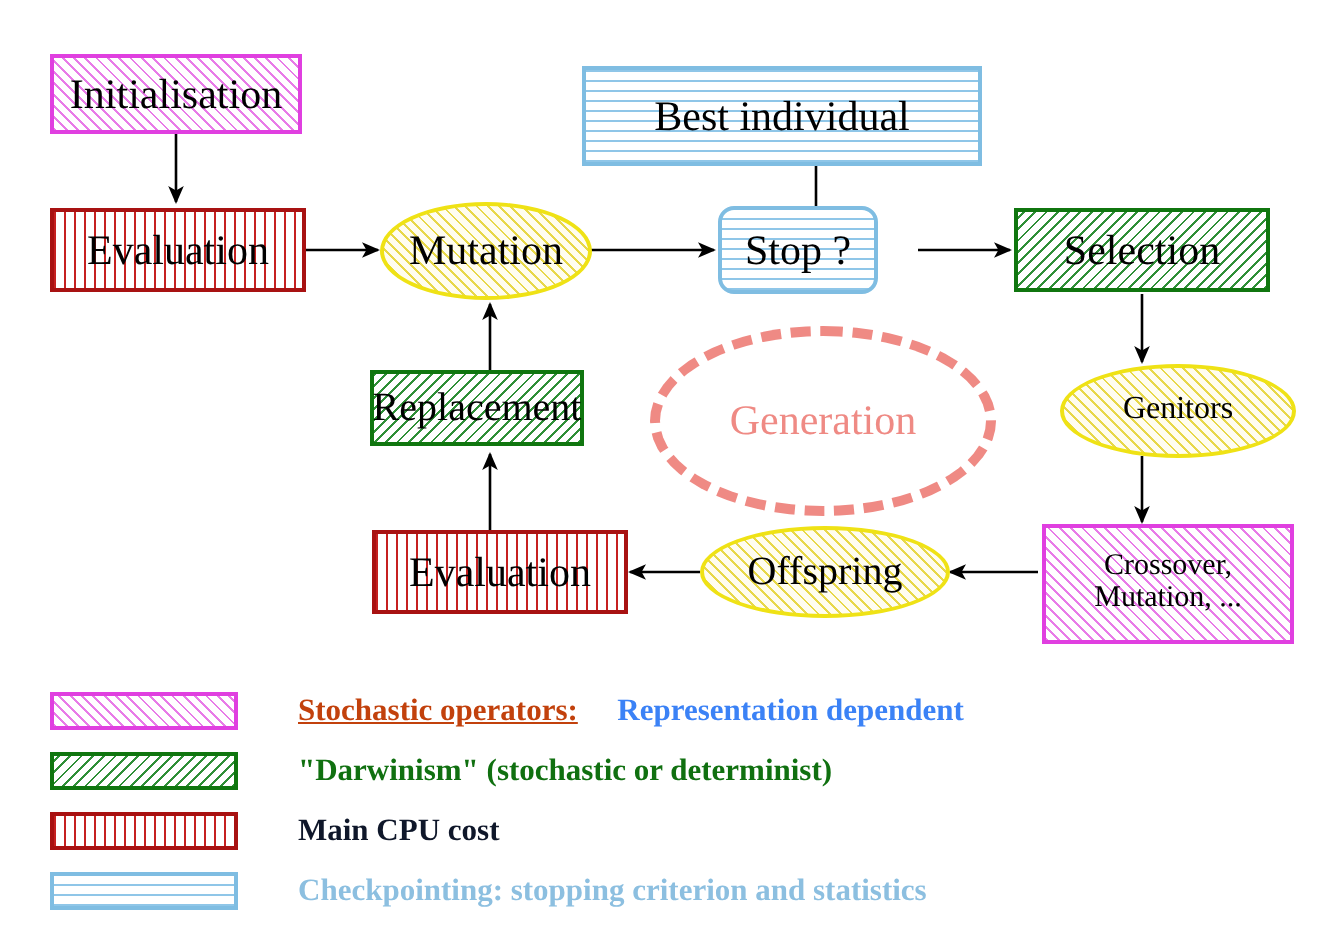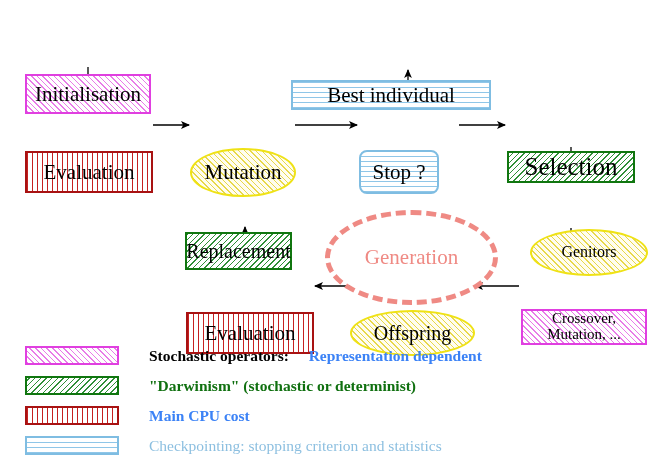--- a/index.html
+++ b/index.html
@@ -24,21 +24,20 @@
   .node {
     position: absolute;
     display: flex;
     align-items: center;
     justify-content: center;
     text-align: center;
     box-sizing: border-box;
     color: #000000;
     line-height: 1.05;
     z-index: 5;
-    margin-top: 47px;
   }
   .node span { position: relative; z-index: 2; }
 
   
   .hatch-magenta {
     background-color: #ffffff;
     background-image: repeating-linear-gradient(45deg,
         #e87ce8 0px, #e87ce8 1px, #ffffff 1px, #ffffff 4px);
     border: 2px solid #e03fe0;
   }
@@ -97,25 +96,25 @@
     height: 19px;
     box-sizing: border-box;
     flex: 0 0 auto;
   }
   .legend-text {
     margin-left: 30px;
     white-space: nowrap;
     font-size: 15.5px;
     font-weight: bold;
   }
-  .legend-text.normalw { font-weight: normal; text-align: right; }
-  .c-magenta { color: #000000; }
+  .legend-text.normalw { font-weight: bold; text-align: right; }
+  .c-magenta { color: #c2410c; text-decoration: underline; }
   .c-yellow  { color: #3b82f6; }
   .c-green   { color: #107010; }
-  .c-red     { color: #3b82f6; }
+  .c-red     { color: #0f172a; }
   .c-lblue   { color: #8cbfe0; }
 </style>
 </head>
 <body>
 
 <div id="canvas">
 
   <svg id="svg-layer" viewBox="0 0 662 471" xmlns="http://www.w3.org/2000/svg">
     <defs>
       <marker id="arrowhead" markerWidth="9" markerHeight="9" refX="8" refY="4.5" orient="auto" markerUnits="userSpaceOnUse">
@@ -151,37 +150,37 @@
   </div>
 
   <div class="node hatch-red" style="left:25px; top:104px; width:128px; height:42px; font-size:21px;">
     <span>Evaluation</span>
   </div>
 
   <div class="node ellipse" style="left:190px; top:101px; width:106px; height:49px; font-size:21px;">
     <span>Mutation</span>
   </div>
 
-  <div class="node hatch-blue" style="left:291px; top:33px; width:200px; height:30px; font-size:21px;">
+  <div class="node hatch-blue" style="left:291px; top:33px; width:200px; height:50px; font-size:21px;">
     <span>Best individual</span>
   </div>
 
   <div class="node hatch-blue rounded" style="left:359px; top:103px; width:80px; height:44px; font-size:21px;">
     <span>Stop ?</span>
   </div>
 
-  <div class="node hatch-green" style="left:507px; top:104px; width:128px; height:32px; font-size:25px;">
+  <div class="node hatch-green" style="left:507px; top:104px; width:128px; height:42px; font-size:21px;">
     <span>Selection</span>
   </div>
 
   <div class="node ellipse" style="left:530px; top:182px; width:118px; height:47px; font-size:16px;">
     <span>Genitors</span>
   </div>
 
-  <div class="node hatch-magenta" style="left:521px; top:262px; width:126px; height:36px; font-size:15px; flex-direction:column; justify-content:center;">
+  <div class="node hatch-magenta" style="left:521px; top:262px; width:126px; height:60px; font-size:15px; flex-direction:column; justify-content:center;">
     <span>Crossover,</span>
     <span>Mutation, ...</span>
   </div>
 
   <div class="node ellipse" style="left:350px; top:263px; width:125px; height:46px; font-size:20px;">
     <span>Offspring</span>
   </div>
 
   <div class="node hatch-red" style="left:186px; top:265px; width:128px; height:42px; font-size:21px;">
     <span>Evaluation</span>

